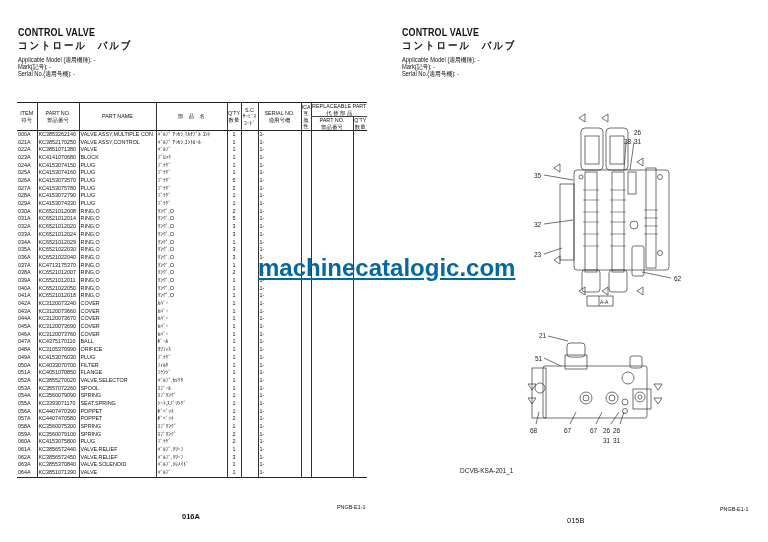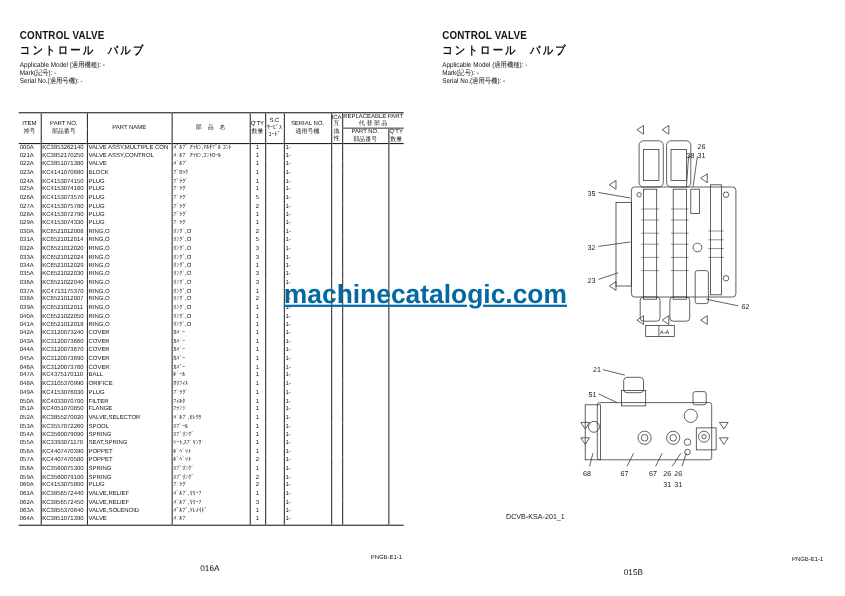--- a/index.html
+++ b/index.html
@@ -607,21 +607,21 @@
           <td class="c-sc bl"></td>
           <td class="c-serial bl">1-</td>
           <td class="c-ic bl"></td>
           <td class="c-rpno bl"></td>
           <td class="c-rqty bl"></td>
         </tr>
       </tbody>
   </table>
 
   <div class="foot-code" style="left:337px;">PNGB-E1-1</div>
-  <div class="page-no" style="left:182px;">016A</div>
+  <div class="page-no" style="left:182px;font-weight:bold;">016A</div>
 </div>
 
 <div class="page right">
   <div class="hdr">
     <div class="title-en">CONTROL VALVE</div>
     <div class="title-jp">コントロール　バルブ</div>
     <div class="meta">
       <div>Applicable Model (適用機種): -</div>
       <div>Mark(記号): -</div>
       <div>Serial No.(適用号機): -</div>

